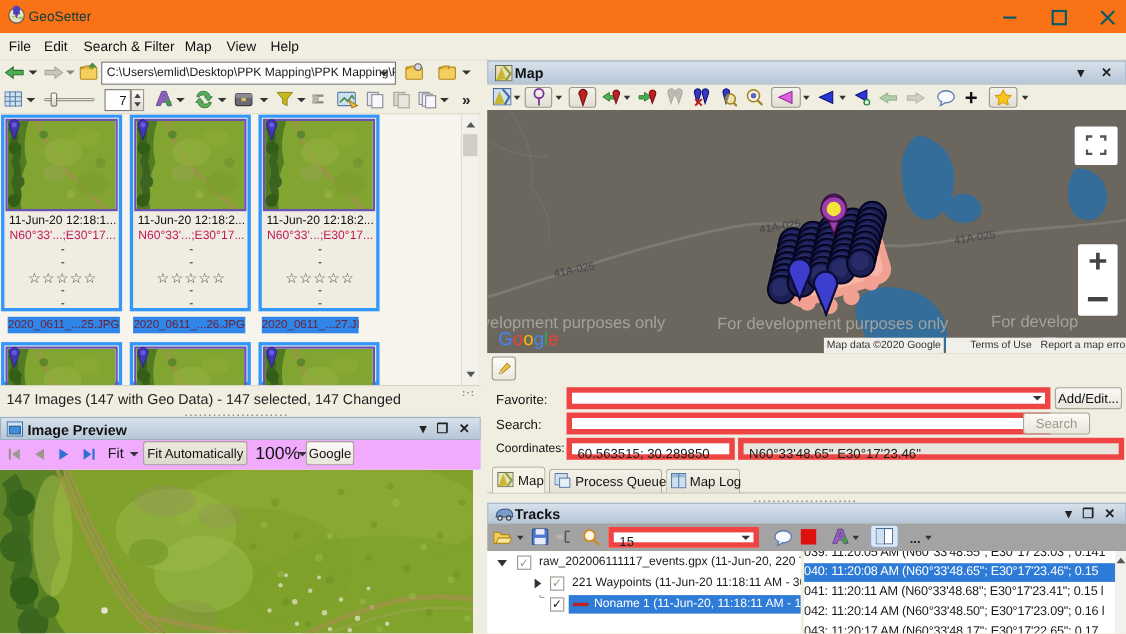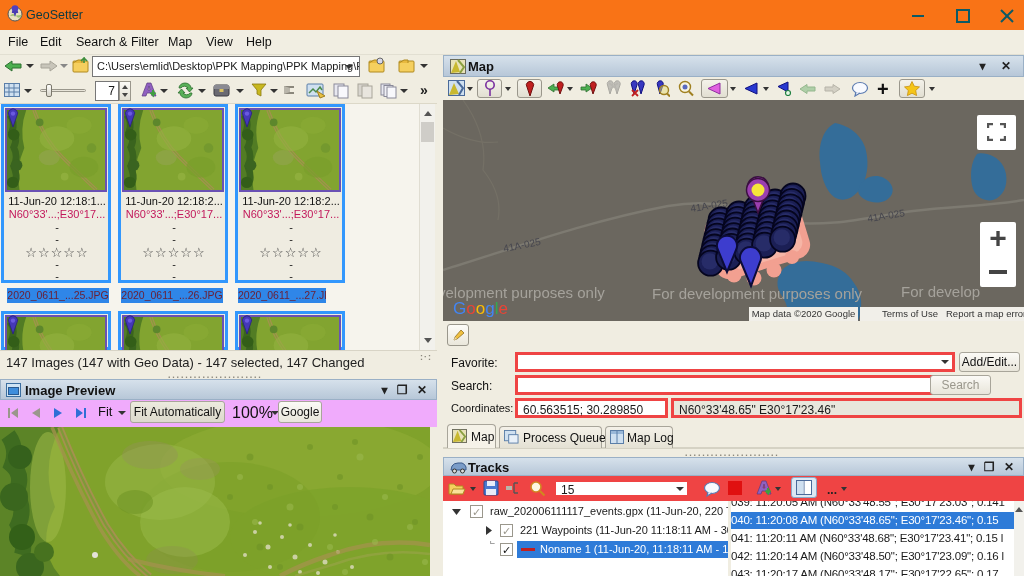--- a/index.html
+++ b/index.html
@@ -37,21 +37,21 @@
   .phdr { position:absolute; background:linear-gradient(#d6e1eb,#b7c7d8); border:1px solid #9ab0c6; }
   .phdr .ptitle { position:absolute; left:24px; top:3px; font-weight:bold; font-size:13px; color:#111; }
   .phdr .pbtns { position:absolute; right:6px; top:3px; font-size:12px; color:#222; font-weight:bold; letter-spacing:3px; }
 
   
   #pvtools { left:0; top:400px; width:437px; height:27px; background:#f0abfc; }
   .tbtn { position:absolute; border:1px solid #a8a59a; border-radius:3px; background:linear-gradient(#fbfaf6,#e8e5da); font-size:12px; color:#111; text-align:center; white-space:nowrap; }
 
   
   .lbl { position:absolute; font-size:12px; color:#111; }
-  .combo { position:absolute; background:#fff; border:3px solid #ef4444; }
+  .combo { position:absolute; background:#fff; border:5px solid #ef4444; }
   .combo .da { position:absolute; right:3px; top:50%; margin-top:-2px; width:0; height:0; border-left:4px solid transparent; border-right:4px solid transparent; border-top:4px solid #333; }
   .btn { position:absolute; border:1px solid #a8a59a; border-radius:3px; background:linear-gradient(#fbfaf6,#e8e5da); font-size:12px; color:#111; text-align:center; }
 
   
   .tab { position:absolute; border:1px solid #a8a59a; border-bottom:none; border-radius:4px 4px 0 0; background:linear-gradient(#f4f1e8,#e4e1d4); font-size:12px; color:#111; white-space:nowrap; }
   .tab.active { background:#f5f2e8; }
 
   
   #trtree { left:443px; top:501px; width:285px; height:75px; background:#fff; font-size:11px; overflow:hidden; }
   #trlist { left:731px; top:501px; width:283px; height:75px; background:#fff; font-size:11.5px; letter-spacing:-0.2px; overflow:hidden; }
@@ -685,21 +685,21 @@
 <div class="phdr" style="left:443px;top:457px;width:581px;height:19px">
   <svg class="abs" style="left:6px;top:3px" width="17" height="13" viewBox="0 0 17 13">
     <path d="M1 9 L2 5 Q4 2 8 2 L12 2 Q15 3 16 6 L16 9 z" fill="#7a9cc8" stroke="#3a5a8a"></path>
     <circle cx="4.5" cy="10" r="2" fill="#ddd" stroke="#333"></circle>
     <circle cx="12.5" cy="10" r="2" fill="#ddd" stroke="#333"></circle>
   </svg>
   <div class="ptitle" style="top:2px">Tracks</div>
   <div class="pbtns" style="top:2px">▾ ❒ ✕</div>
 </div>
 
-<div class="abs" id="trtools" style="left:443px;top:476px;width:581px;height:25px;background:#ef4444">
+<div class="abs" id="trtools" style="left:443px;top:476px;width:581px;height:25px;background:#a3a3a3">
   <svg class="abs" style="left:5px;top:5px" width="18" height="15" viewBox="0 0 18 15">
     <path d="M1 13 L1 3 L6 3 L8 5 L15 5 L15 13 z" fill="#f5cf5e" stroke="#b08a20"></path>
     <path d="M3 13 L5 8 L17 8 L15 13 z" fill="#fae29a" stroke="#b08a20"></path>
   </svg>
   <div class="abs" style="left:27px;top:11px;border-left:3.5px solid transparent;border-right:3.5px solid transparent;border-top:4px solid #333"></div>
   <svg class="abs" style="left:40px;top:4px" width="16" height="16" viewBox="0 0 16 16">
     <rect x="1" y="1" width="14" height="14" rx="1" fill="#4a78d0" stroke="#2a4a90"></rect>
     <rect x="4" y="1" width="8" height="5" fill="#e8ecf8"></rect>
     <rect x="3" y="9" width="10" height="6" fill="#e8ecf8"></rect>
   </svg>

